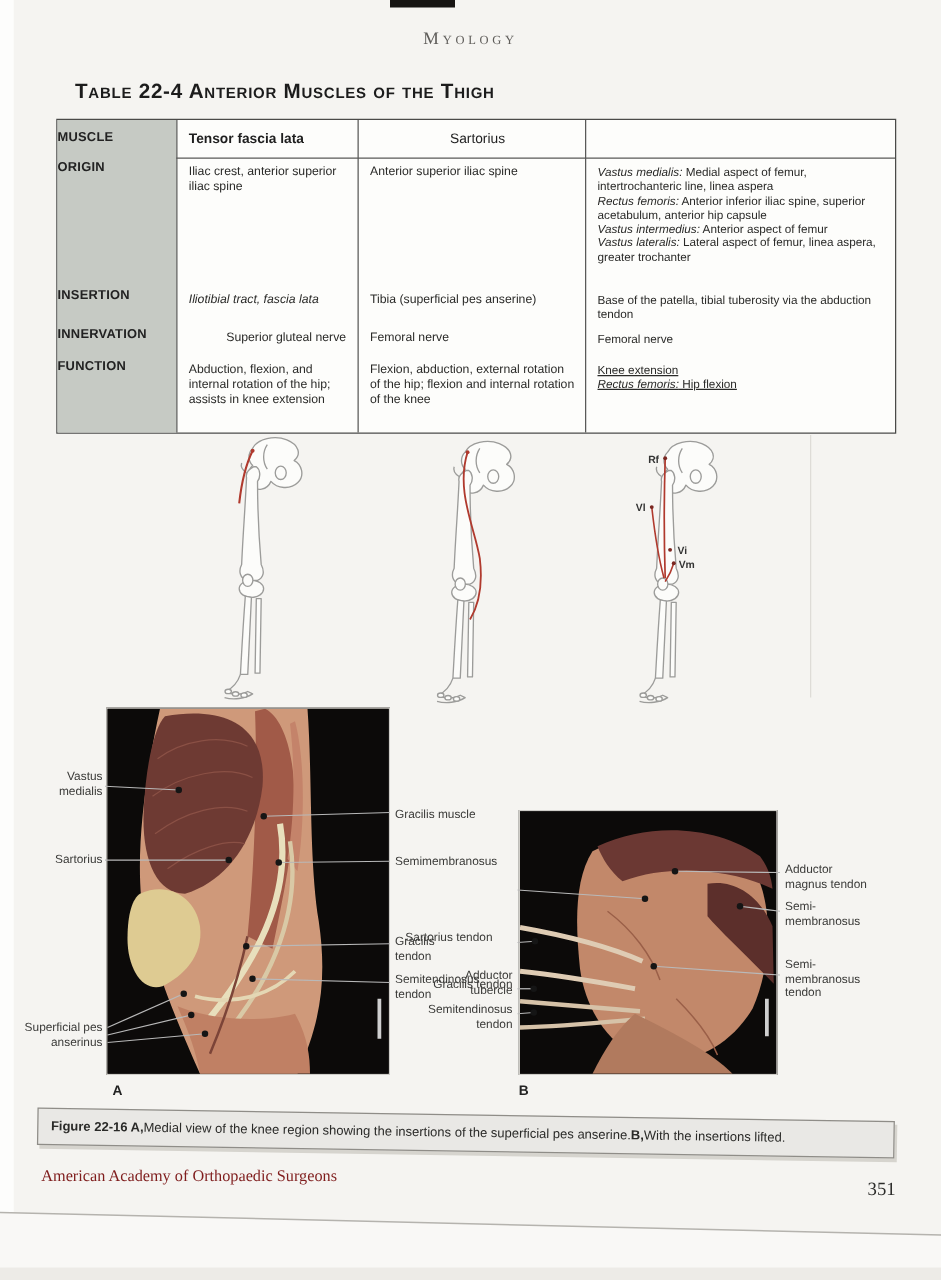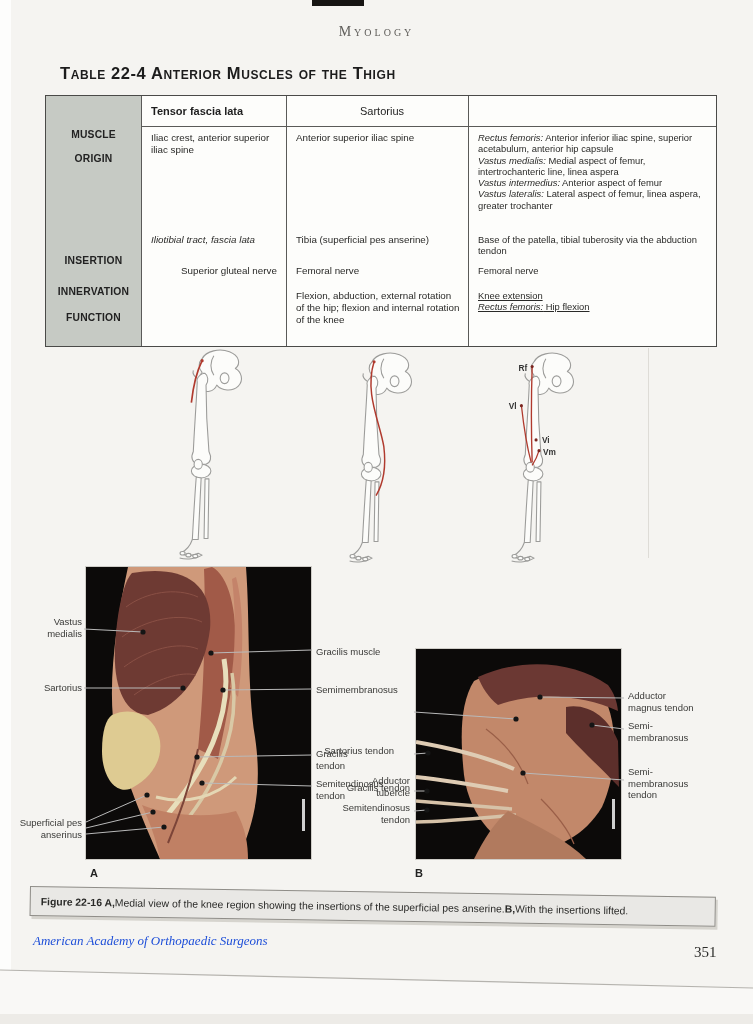--- a/index.html
+++ b/index.html
@@ -17,22 +17,22 @@
   
   #table-title{top:64px;left:60px;font-variant:small-caps;font-weight:800;
     font-size:16.5px;letter-spacing:.6px;color:#1c1c1c;}
 
   
   #muscle-table{top:95px;left:45px;width:670px;height:250px;border:1.6px solid #4a4a48;background:#fdfdfb;}
   .t-colline{position:absolute;top:0;bottom:0;width:1px;background:#5a5a58;}
   #t-line1{left:95px;} #t-line2{left:240px;} #t-line3{left:422px;}
   #t-headline{position:absolute;left:95px;right:0;top:30px;height:1px;background:#5a5a58;}
   #t-graycol{position:absolute;left:0;top:0;bottom:0;width:95px;background:#c6cac4;}
-  .t-rowlabel{position:absolute;left:0;width:95px;text-align:center;font-weight:700;
-    font-size:10.3px;color:#222;letter-spacing:.2px;margin-top:24px;}
+  .t-rowlabel{position:absolute;left:0;width:95px;text-align:left;font-weight:700;
+    font-size:10.3px;color:#222;letter-spacing:.2px;}
   .t-colname{position:absolute;top:0;height:30px;display:flex;align-items:center;font-size:11px;color:#1e1e1e;}
   .t-cell{position:absolute;font-size:9.8px;line-height:1.2;color:#2a2a28;padding-right:8px;box-sizing:border-box;}
   .c1{left:105px;width:135px;} .c2{left:250px;width:172px;} .c3{left:432px;width:238px;}
   .qsmall{font-size:9.4px;}
   i.musc{font-style:italic;}
 
   
   .skel{position:absolute;}
   .skel text{font-size:8.5px;font-weight:700;fill:#333;font-family:"Liberation Sans",sans-serif;}
   #fold-line{top:348px;left:648px;width:1px;height:210px;background:#dedcd7;}
@@ -46,22 +46,22 @@
   .r{text-align:right;}
 
   
   #caption-box{top:886px;left:30px;width:686px;height:30px;background:#e9e8e5;
     border:1px solid #8f8d88;box-shadow:2px 3px 0 #d6d4ce;transform:rotate(0.9deg);
     transform-origin:left top;display:flex;align-items:center;padding:0 10px;box-sizing:border-box;}
   #caption-box span{font-size:10.4px;color:#2a2a28;white-space:nowrap;}
   .capb{font-weight:700;}
 
   
-  #footer-credit{top:933px;left:33px;font-family:"Liberation Serif",serif;font-style:italic;
-    font-size:13px;color:#1d4ed8;}
+  #footer-credit{top:933px;left:33px;font-family:"Liberation Serif",serif;
+    font-size:13px;color:#7f1d1d;}
   #page-number{top:944px;left:694px;font-family:"Liberation Serif",serif;font-size:15px;color:#2c2c2a;}
 
   svg{display:block;}
 </style>
 </head>
 <body>
 
 <div id="page">
 
   <div class="abs" id="edge-left"></div>
@@ -81,30 +81,31 @@
     <div class="t-rowlabel" style="top:9px;">MUSCLE</div>
     <div class="t-rowlabel" style="top:33px;">ORIGIN</div>
     <div class="t-rowlabel" style="top:135px;">INSERTION</div>
     <div class="t-rowlabel" style="top:166px;">INNERVATION</div>
     <div class="t-rowlabel" style="top:192px;">FUNCTION</div>
 
     <div class="t-colname c1" style="font-weight:700;">Tensor fascia lata</div>
     <div class="t-cell c1" style="top:36px;">Iliac crest, anterior superior iliac spine</div>
     <div class="t-cell c1" style="top:138px;font-style:italic;">Iliotibial tract, fascia lata</div>
     <div class="t-cell c1" style="top:169px;margin-left:30px;">Superior gluteal nerve</div>
+    <div class="t-cell c1" style="top:194px;">Abduction, flexion, and internal rotation of the hip; assists in knee extension</div>
 
     <div class="t-colname c2" style="justify-content:center;">Sartorius</div>
     <div class="t-cell c2" style="top:36px;">Anterior superior iliac spine</div>
     <div class="t-cell c2" style="top:138px;">Tibia (superficial pes anserine)</div>
     <div class="t-cell c2" style="top:169px;">Femoral nerve</div>
     <div class="t-cell c2" style="top:194px;">Flexion, abduction, external rotation of the hip; flexion and internal rotation of the knee</div>
 
     <div class="t-cell c3 qsmall" style="top:36px;">
+      <div><i class="musc">Vastus medialis:</i><span> Medial aspect of femur, intertrochanteric line, linea aspera</span></div>
       <div><i class="musc">Rectus femoris:</i><span> Anterior inferior iliac spine, superior acetabulum, anterior hip capsule</span></div>
-      <div><i class="musc">Vastus medialis:</i><span> Medial aspect of femur, intertrochanteric line, linea aspera</span></div>
       <div><i class="musc">Vastus intermedius:</i><span> Anterior aspect of femur</span></div>
       <div><i class="musc">Vastus lateralis:</i><span> Lateral aspect of femur, linea aspera, greater trochanter</span></div>
     </div>
     <div class="t-cell c3 qsmall" style="top:138px;">Base of the patella, tibial tuberosity via the abduction tendon</div>
     <div class="t-cell c3 qsmall" style="top:169px;">Femoral nerve</div>
     <div class="t-cell c3 qsmall" style="top:194px;text-decoration:underline;">
       <div>Knee extension</div>
       <div><i class="musc">Rectus femoris:</i><span> Hip flexion</span></div>
     </div>
   </div>

